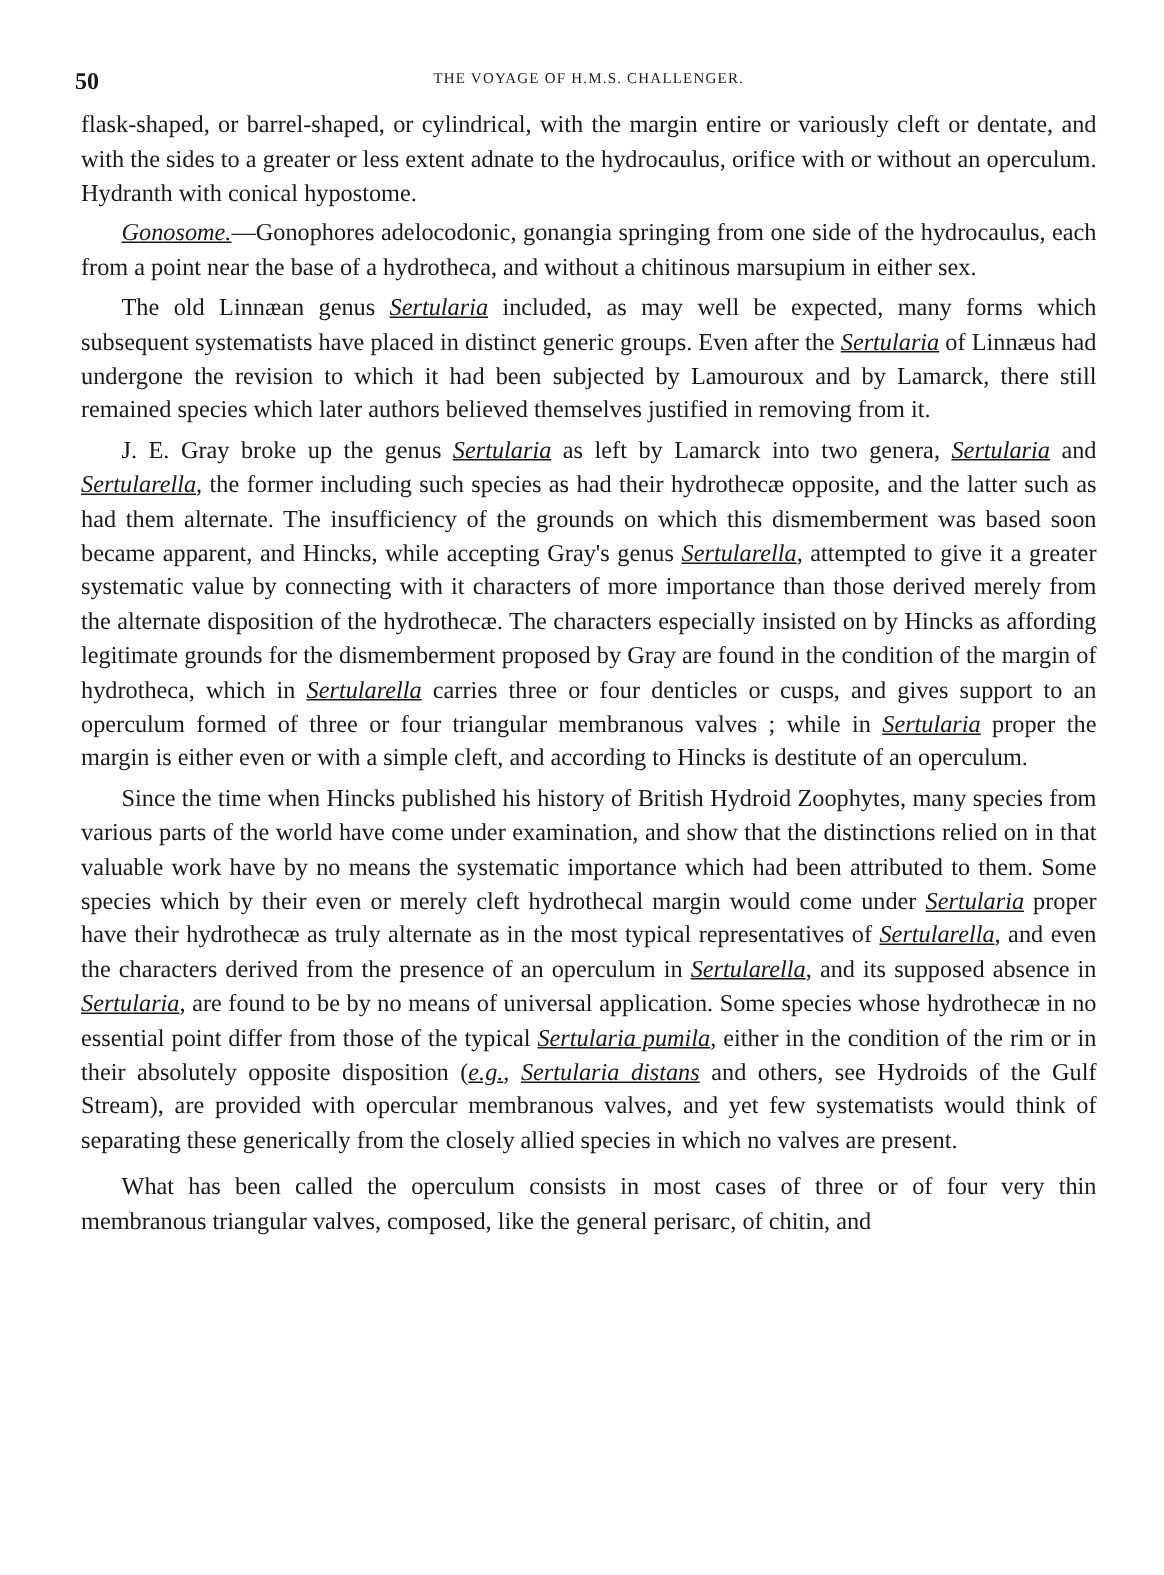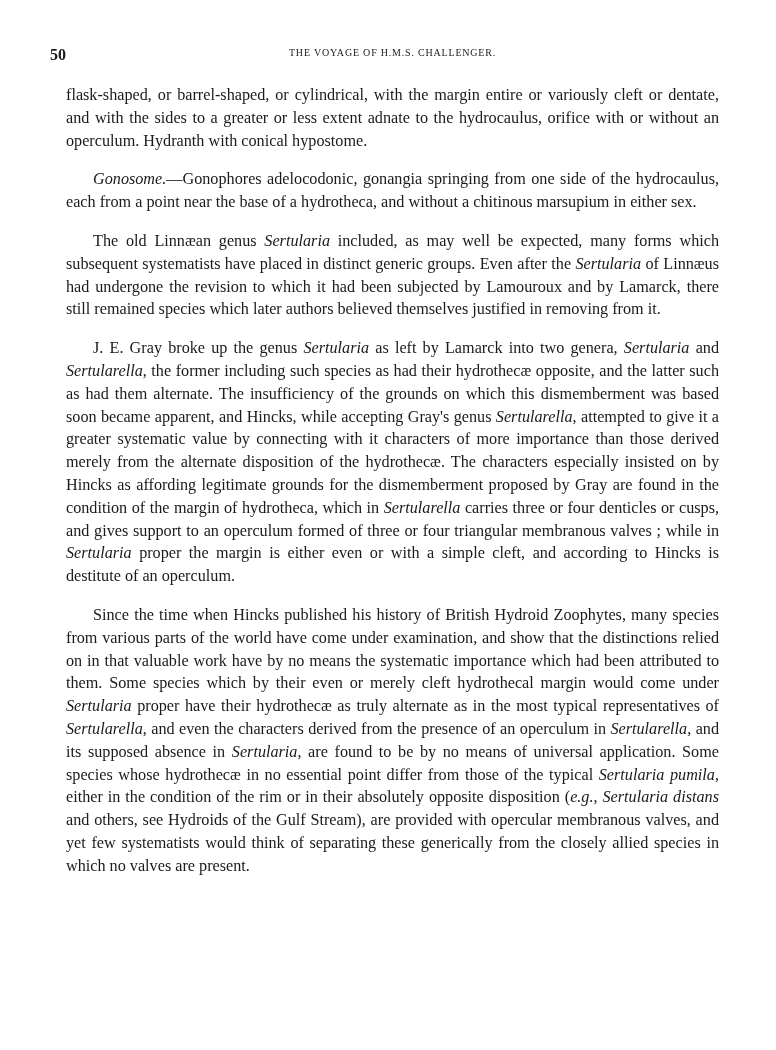--- a/index.html
+++ b/index.html
@@ -9,35 +9,36 @@
     font-family: "Liberation Serif", "DejaVu Serif", serif;
     color: #1a1a1a;
   }
   .running-head {
     position: relative; height: 22px; 
     font-size: 15px;
   }
   .page-number { position: absolute; left: 0; top: 0; font-weight: bold; font-size: 16px; }
   .running-title { position: absolute; left: 0; right: 0; top: 1px; text-align: center; letter-spacing: 0.8px; font-size: 10px; }
   p {
-    margin: 16px; font-size: 16.2px; line-height: 22.8px;
+    margin: 4px; font-size: 16.2px; line-height: 22.8px;
     text-align: justify; text-indent: 0;
   }
   p.indent { text-indent: 27px; }
   p.gap { margin-top: 3px; }
   p.gap-lg { margin-top: 8px; }
-  i { font-style: italic; }
+  i { font-style: italic; text-decoration: underline; }
 </style>
 </head>
 <body>
 
 <div class="page">
   <div class="running-head">
     <span class="page-number">50</span>
     <span class="running-title">THE VOYAGE OF H.M.S. CHALLENGER.</span>
   </div>
 
   <p><span>flask-shaped, or barrel-shaped, or cylindrical, with the margin entire or variously cleft or dentate, and with the sides to a greater or less extent adnate to the hydrocaulus, orifice with or without an operculum.    Hydranth with conical hypostome.</span></p>
   <p class="indent gap"><i>Gonosome.</i><span>—Gonophores adelocodonic, gonangia springing from one side of the hydrocaulus, each from a point near the base of a hydrotheca, and without a chitinous marsupium in either sex.</span></p>
   <p class="indent gap"><span>The old Linnæan genus </span><i>Sertularia</i><span> included, as may well be expected, many forms which subsequent systematists have placed in distinct generic groups.  Even after the </span><i>Sertularia</i><span> of Linnæus had undergone the revision to which it had been subjected by Lamouroux and by Lamarck, there still remained species which later authors believed themselves justified in removing from it.</span></p>
   <p class="indent gap"><span>J. E. Gray broke up the genus </span><i>Sertularia</i><span> as left by Lamarck into two genera, </span><i>Sertularia</i><span> and </span><i>Sertularella</i><span>, the former including such species as had their hydrothecæ opposite, and the latter such as had them alternate.  The insufficiency of the grounds on which this dismemberment was based soon became apparent, and Hincks, while accepting Gray's genus </span><i>Sertularella</i><span>, attempted to give it a greater systematic value by connecting with it characters of more importance than those derived merely from the alternate disposition of the hydrothecæ.  The characters especially insisted on by Hincks as affording legitimate grounds for the dismemberment proposed by Gray are found in the condition of the margin of hydrotheca, which in </span><i>Sertularella</i><span> carries three or four denticles or cusps, and gives support to an operculum formed of three or four triangular membranous valves ; while in </span><i>Sertularia</i><span> proper the margin is either even or with a simple cleft, and according to Hincks is destitute of an operculum.</span></p>
   <p class="indent gap"><span>Since the time when Hincks published his history of British Hydroid Zoophytes, many species from various parts of the world have come under examination, and show that the distinctions relied on in that valuable work have by no means the systematic importance which had been attributed to them.  Some species which by their even or merely cleft hydrothecal margin would come under </span><i>Sertularia</i><span> proper have their hydrothecæ as truly alternate as in the most typical representatives of </span><i>Sertularella</i><span>, and even the characters derived from the presence of an operculum in </span><i>Sertularella</i><span>, and its supposed absence in </span><i>Sertularia</i><span>, are found to be by no means of universal application. Some species whose hydrothecæ in no essential point differ from those of the typical </span><i>Sertularia pumila</i><span>, either in the condition of the rim or in their absolutely opposite disposition (</span><i>e.g.</i><span>, </span><i>Sertularia distans</i><span> and others, see Hydroids of the Gulf Stream), are provided with opercular membranous valves, and yet few systematists would think of separating these generically from the closely allied species in which no valves are present.</span></p>
+  <p class="indent gap-lg"><span>What has been called the operculum consists in most cases of three or of four very thin membranous triangular valves, composed, like the general perisarc, of chitin, and</span></p>
 </div>
 
 </body></html>

